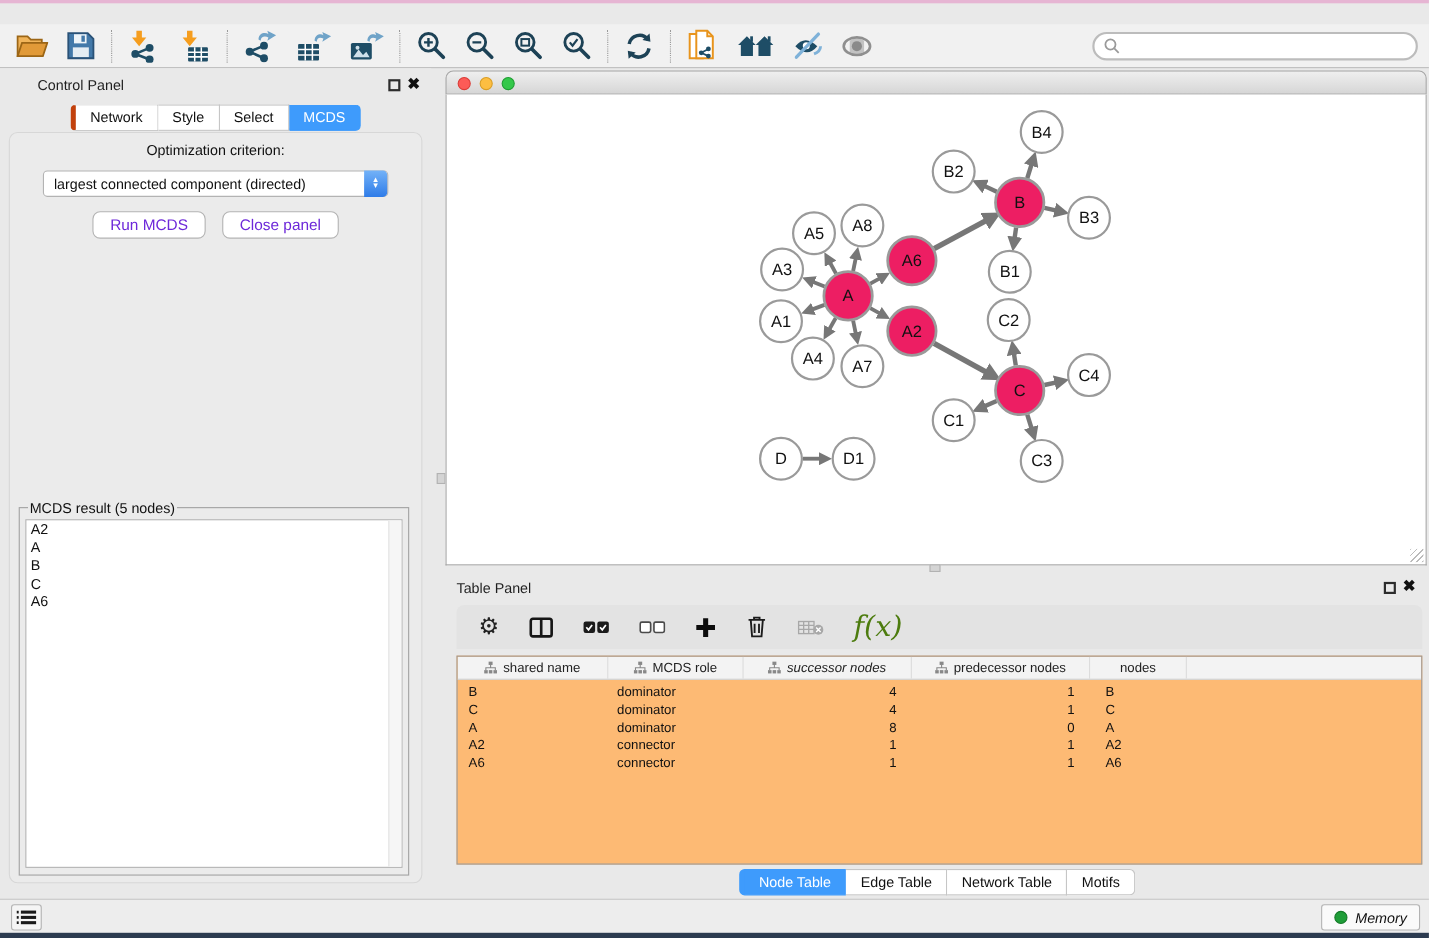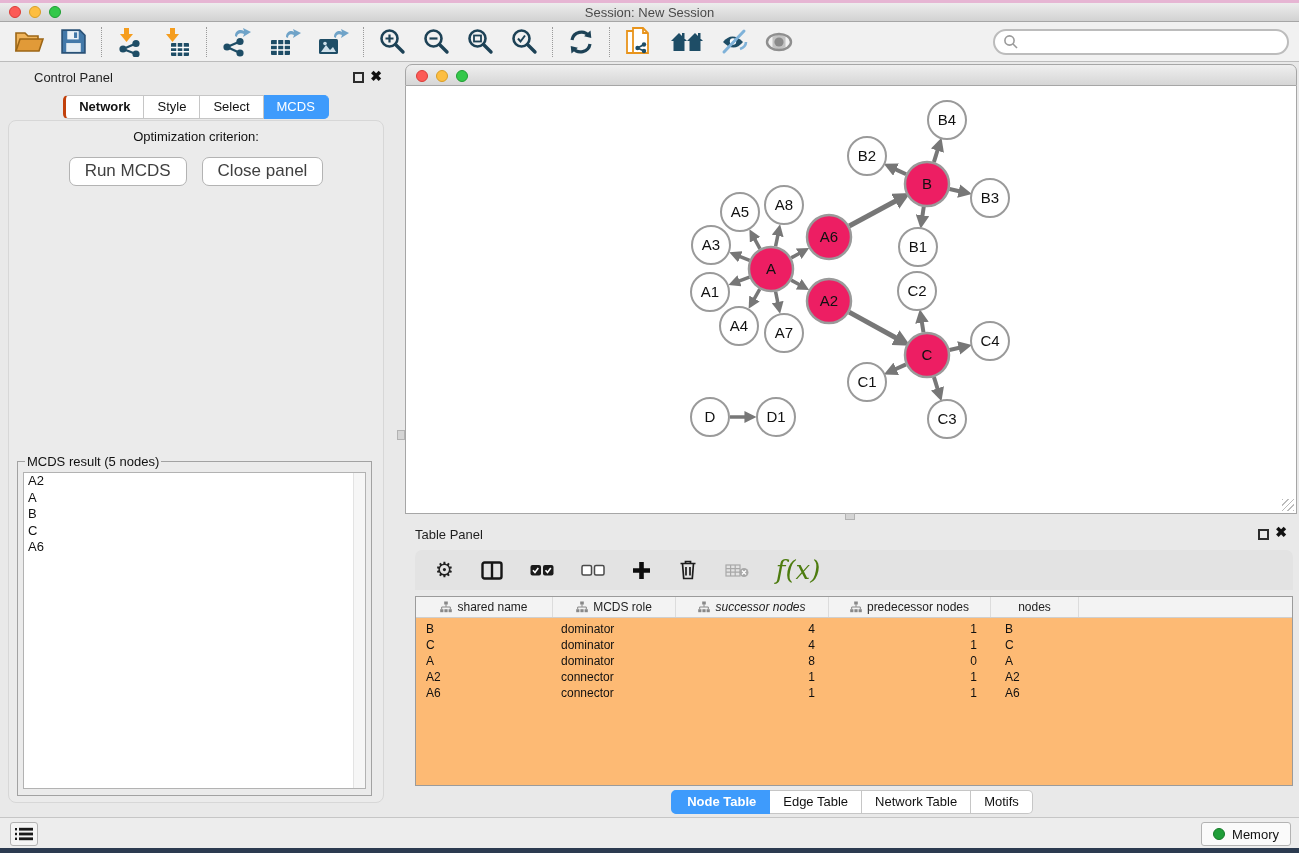--- a/index.html
+++ b/index.html
@@ -33,35 +33,35 @@
   .control-panel { position:absolute; left:0; top:62px; width:392px; height:755px; background:#e9e9e9; }
   .cp-header { position:absolute; top:6px; left:0; right:0; height:22px;margin-left:24px; }
   .cp-title { position:absolute; left:10px; top:2px; font-size:13px; color:#1f1f1f; }
   .float-ico { position:absolute; top:4px; width:11px; height:11px; border:2px solid #2c2c2c; background:transparent; }
   .close-ico { position:absolute; top:0; font-size:14px; font-weight:bold; color:#111; }
   .cp-header .float-ico { right:28px; }
   .cp-header .close-ico { right:10px; }
   .seg { display:inline-flex; }
   .seg .tab { background:#fff; border:1px solid #c6c6c6; border-left:none; padding:3px 13px 4px;
     font-size:13px; color:#111; line-height:15px; white-space:nowrap; }
-  .seg .tab:first-child { border-left:3px solid #c2410c; border-radius:5px 0 0 5px;font-weight:bold; }
+  .seg .tab:first-child { border-left:5px solid #c2410c; border-radius:5px 0 0 5px; }
   .seg .tab:last-child { border-radius:0 5px 5px 0; }
   .seg .tab.active { background:#3e9bfc; border-color:#3e9bfc; color:#fff; }
   .cp-tabs { position:absolute; top:33px; left:0; right:0; display:flex; justify-content:center; }
   .cp-body { position:absolute; left:8px; top:58px; width:376px; height:683px;
     background:#ebebeb; border:1px solid #d7d7d7; border-radius:8px; }
   .opt-label { margin-top:8px; text-align:center; font-size:13px; color:#111; }
   .combo { position:relative; margin:11px auto 0; width:314px; height:24px; background:#fff;
     border:1px solid #b3b3b3; border-radius:4px; display:flex; align-items:center; }
   .combo-text { padding-left:9px; font-size:13px; color:#111; }
   .combo-step { position:absolute; right:0; top:-1px; bottom:-1px; width:21px; border-radius:0 4px 4px 0;
     background:linear-gradient(#73b2f8,#2f7ce8); display:flex; flex-direction:column; align-items:center; justify-content:center; }
   .combo-step span { color:#fff; font-size:7px; line-height:6px; }
   .btn-row { display:flex; justify-content:center; gap:15px; margin-top:13px; }
-  .btn { background:#fff; border:1px solid #b3b3b3; border-radius:7px; font-size:17px; color:#404040;
+  .btn { background:#fff; border:1px solid #b3b3b3; border-radius:7px; font-size:14px; color:#6d28d9;
     padding:3px 15px 4px; }
   .mcds-fieldset { position:absolute; left:8px; right:11px; top:333px; height:342px;
     border:1px solid #a2a2a2; padding:3px 5px 6px; }
   .mcds-fieldset legend { font-size:13px; color:#111; padding:0 2px; margin-left:2px; }
   .mcds-list { position:relative; width:100%; height:100%; background:#fff; border:1px solid #b2b2b2; overflow:hidden; }
   .mcds-item { font-size:13px; color:#111; line-height:16.5px; padding-left:4px; }
   .scroll-track { position:absolute; right:0; top:0; bottom:0; width:12px; background:#f6f6f6; border-left:1px solid #e3e3e3; }
 
   
   .v-handle { position:absolute; left:397px; top:430px; width:8px; height:10px; background:#d4d4d4; border:1px solid #b2b2b2; }
@@ -104,39 +104,31 @@
   .hc0 { width:137px; } .hc1 { width:123px; } .hc2 { width:153px;font-style:italic; } .hc3 { width:162px; } .hc4 { width:88px; }
   .hfill { flex:1; border-right:none; }
   #tp-rows { padding-top:3px; }
   .tp-tabs { position:absolute; left:0; right:0; top:270px; display:flex; justify-content:center; }
 
   
   .statusbar { position:absolute; left:0; top:817px; right:0; height:31px; background:#ededed; border-top:1px solid #c6c6c6; }
   .list-btn { position:absolute; left:10px; top:4px; width:28px; height:24px; background:#f5f5f5;
     border:1px solid #b3b3b3; border-radius:3px; display:flex; align-items:center; justify-content:center; }
   .mem-btn { position:absolute; right:8px; top:4px; height:24px; background:#fafafa; border:1px solid #b3b3b3;
-    border-radius:3px; display:flex; align-items:center; gap:7px; padding:0 11px; }
+    border-radius:3px; display:flex; align-items:center; gap:7px; padding:0 11px;font-style:italic; }
   .mem-dot { width:12px; height:12px; border-radius:50%; background:#1f9d38; border:1px solid #157a28; }
   .mem-label { font-size:13px; color:#111; }
   .bottom-strip { position:absolute; left:0; top:848px; right:0; height:5px; background:#2c3b50; }
 </style>
 </head>
 <body>
 
 <div class="app">
 
   <div class="pink-strip"></div>
-  <div class="titlebar">
-    <div class="lights">
-      <div class="light red"></div>
-      <div class="light yellow"></div>
-      <div class="light green"></div>
-    </div>
-    <div class="wtitle">Session: New Session</div>
-  </div>
 
   <div class="toolbar">
     <div class="tb-group">
       <span class="tbtn">
         <svg width="30" height="27" viewBox="0 0 30 27">
             <path d="M2 23 V5 h9 l3 3 h10 v4" fill="#F0B45A" stroke="#9C6616" stroke-width="1.6"></path>
             <path d="M2 23 L6 11 H29 L25 23 Z" fill="#E19A38" stroke="#9C6616" stroke-width="1.6"></path>
           </svg>
       </span>
       <span class="tbtn">
@@ -297,20 +289,27 @@
       <span class="close-ico">✖</span>
     </div>
     <div class="cp-tabs seg">
       <span class="tab">Network</span>
       <span class="tab">Style</span>
       <span class="tab">Select</span>
       <span class="tab active">MCDS</span>
     </div>
     <div class="cp-body">
       <div class="opt-label">Optimization criterion:</div>
+      <div class="combo">
+        <span class="combo-text">largest connected component (directed)</span>
+        <span class="combo-step">
+            <span>▲</span>
+            <span>▼</span>
+          </span>
+      </div>
       <div class="btn-row">
         <button class="btn">Run MCDS</button>
         <button class="btn">Close panel</button>
       </div>
       <fieldset class="mcds-fieldset">
         <legend>MCDS result (5 nodes)</legend>
         <div class="mcds-list" id="mcds-list">
           <div class="scroll-track"></div>
         <div class="mcds-item">A2</div>
             <div class="mcds-item">A</div>

